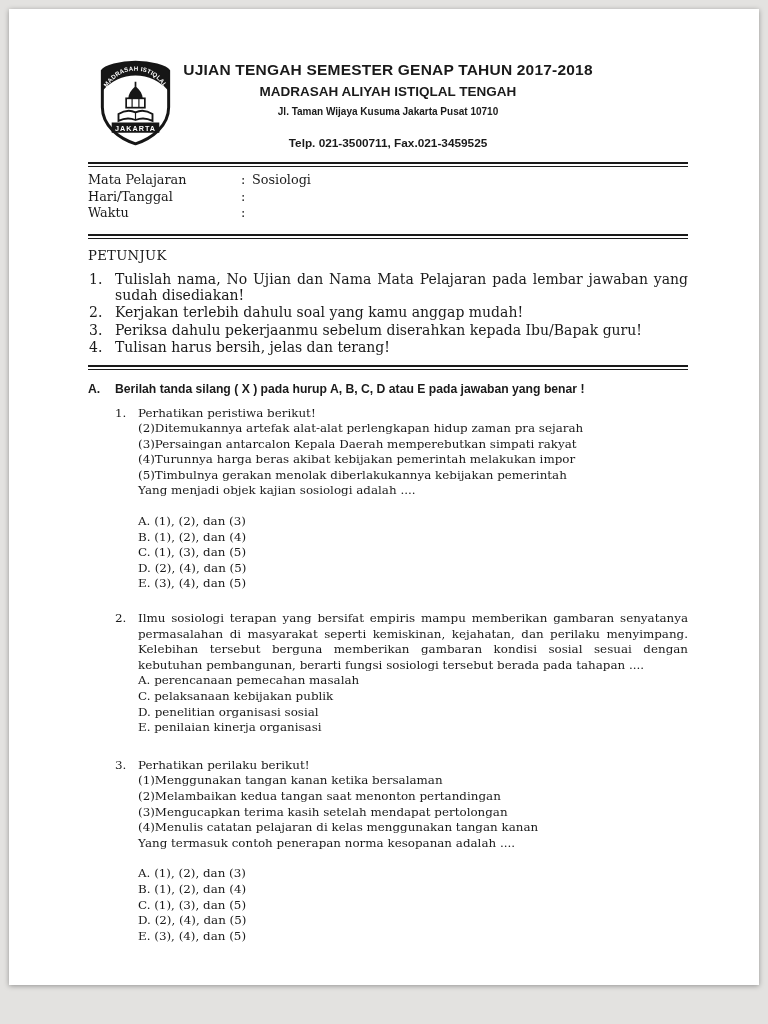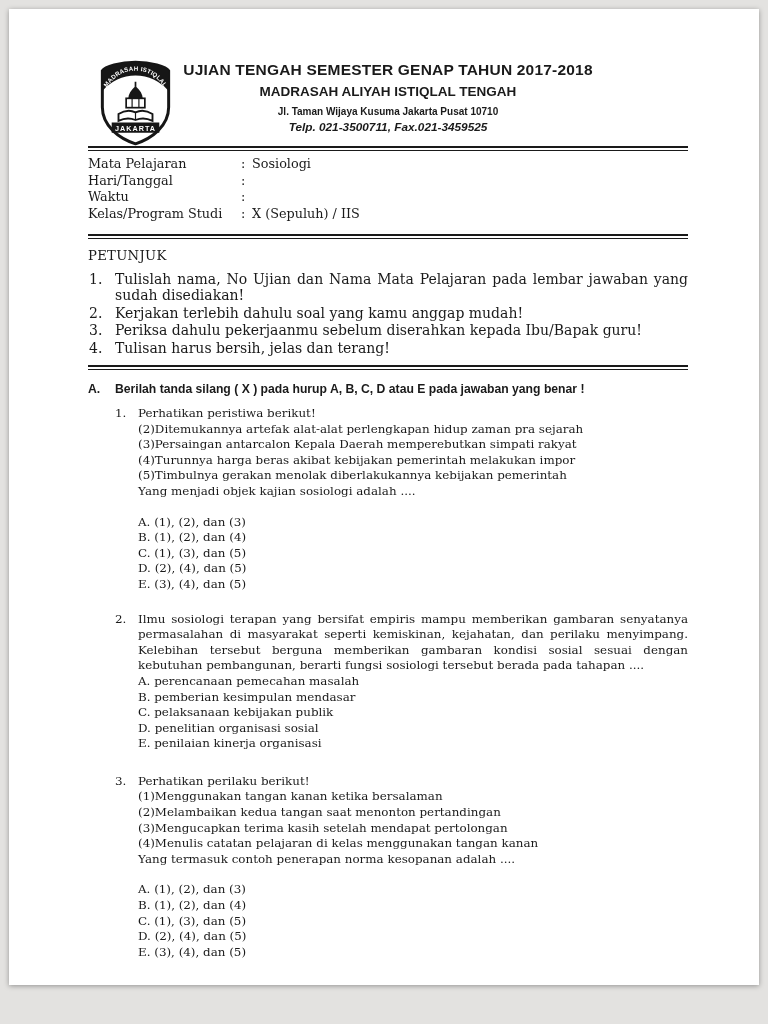--- a/index.html
+++ b/index.html
@@ -20,21 +20,21 @@
 
   
   .header {
     position:relative; text-align:center; padding-bottom:12px;
     font-family:"Liberation Sans","DejaVu Sans",sans-serif; font-weight:bold;
   }
   .logo { position:absolute; left:5px; top:-2px; width:85px; height:88px; }
   .h-title  { font-size:15.5px; letter-spacing:.2px; }
   .h-school { font-size:13.5px; margin-top:5px; }
   .h-addr   { font-size:10px; margin-top:7px; }
-  .h-phone  { font-size:11.8px; margin-top:3px;font-style:italic; }
+  .h-phone  { font-size:11.8px; margin-top:19px; }
 
   
   .rule { height:5px; border-top:2.6px solid var(--ink); border-bottom:1.4px solid var(--ink); }
 
   
   .meta { padding:5px 0 12px; font-size:12.8px; }
   .meta-row { line-height:16.5px; }
   .meta-label { display:inline-block; width:153px; }
   .meta-colon { display:inline-block; width:11px; }
 
@@ -104,23 +104,20 @@
     <div class="meta">
       <div class="meta-row">
         <span class="meta-label">Mata Pelajaran</span><span class="meta-colon">:</span><span class="meta-value">Sosiologi</span>
       </div>
       <div class="meta-row">
         <span class="meta-label">Hari/Tanggal</span><span class="meta-colon">:</span><span class="meta-value"></span>
       </div>
       <div class="meta-row">
         <span class="meta-label">Waktu</span><span class="meta-colon">:</span><span class="meta-value"></span>
       </div>
-      <div class="meta-row">
-        <span class="meta-label">Kelas/Program Studi</span><span class="meta-colon">:</span><span class="meta-value">X (Sepuluh) / IIS</span>
-      </div>
     </div>
 
     <div class="rule"></div>
 
     <div class="petunjuk">
       <div class="pet-title">PETUNJUK</div>
       <div class="pet-list">
           <div class="pet-item">Tulislah nama, No Ujian dan Nama Mata Pelajaran  pada lembar jawaban yang sudah disediakan!</div>
           <div class="pet-item">Kerjakan terlebih dahulu soal yang kamu anggap mudah!</div>
           <div class="pet-item">Periksa dahulu pekerjaanmu sebelum diserahkan kepada Ibu/Bapak guru!</div>
@@ -158,21 +155,20 @@
         </div>
       </div>
 
       <div class="question q2">
         <div class="q-num">2.</div>
         <div class="q-body">
           <div class="q-stem">Ilmu sosiologi terapan yang bersifat empiris mampu memberikan gambaran senyatanya permasalahan di masyarakat seperti kemiskinan, kejahatan, dan perilaku menyimpang. Kelebihan tersebut berguna memberikan gambaran kondisi sosial sesuai dengan kebutuhan pembangunan, berarti fungsi sosiologi tersebut berada pada tahapan ....</div>
 
           <div>
               <div class="q-option">A. perencanaan pemecahan masalah</div>
-              <div class="q-option">B. pemberian kesimpulan mendasar</div>
               <div class="q-option">C. pelaksanaan kebijakan publik</div>
               <div class="q-option">D. penelitian organisasi sosial</div>
               <div class="q-option">E. penilaian kinerja organisasi</div>
             </div>
         </div>
       </div>
 
       <div class="question q3">
         <div class="q-num">3.</div>
         <div class="q-body">

